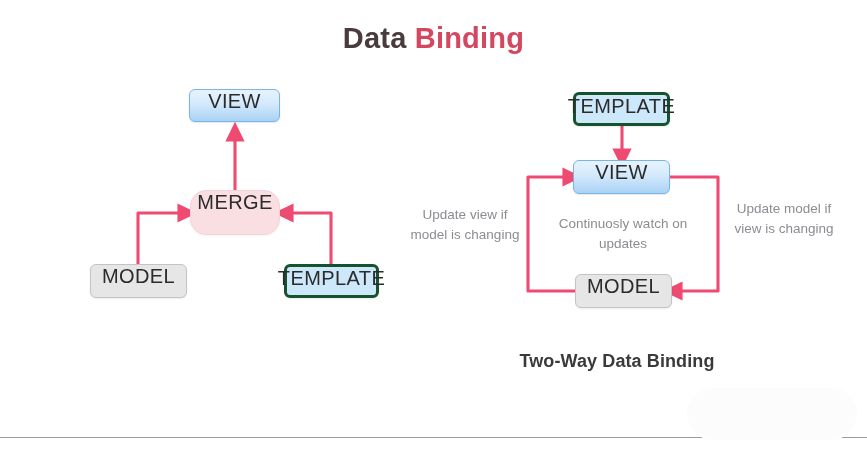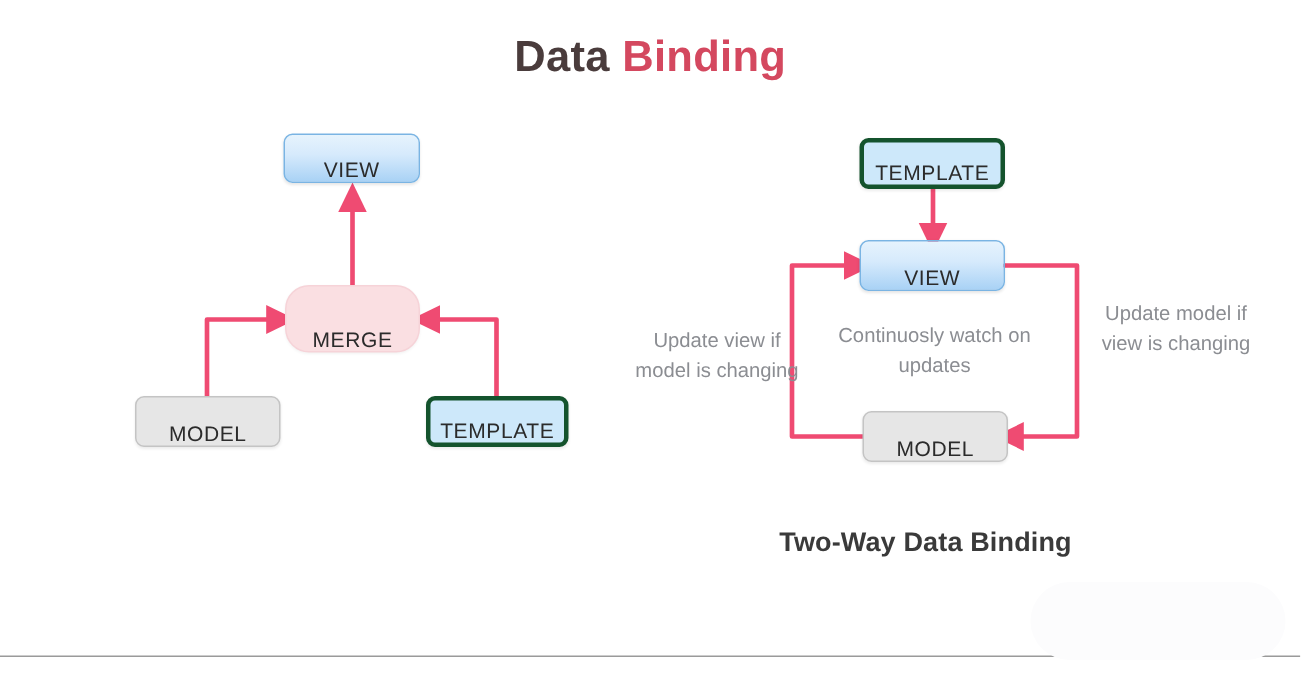--- a/index.html
+++ b/index.html
@@ -30,23 +30,23 @@
     letter-spacing: 0.2px;
   }
   .title-word-a { color: #4a3c3c; }
   .title-word-b { color: #d4485f; }
 
   
   .node {
     position: absolute;
     box-sizing: border-box;
     display: flex;
-    align-items: flex-end;
+    align-items: flex-start;
     justify-content: center;
-    font-size: 14px;
+    font-size: 20px;
     color: #2b2b2b;
     letter-spacing: 0.4px;
     z-index: 5;
   }
   .node-blue {
     background: linear-gradient(to bottom, #e6f3fd 0%, #d6eafc 42%, #a9d2f5 100%);
     border: 1px solid #7ab4e3;
     border-radius: 6px;
     box-shadow: 0 1px 2px rgba(0,0,0,0.10);
   }
@@ -174,21 +174,21 @@
   </div>
 
   <div class="node node-blue" style="left:573px; top:160px; width:97px; height:34px;">
     <span>VIEW</span>
   </div>
 
   <div class="node node-gray" style="left:575px; top:274px; width:97px; height:34px;">
     <span>MODEL</span>
   </div>
 
-  <div class="annot" style="left:416px; top:205px; width:124px;margin-top:12px;">Update view if model is changing</div>
+  <div class="annot" style="left:403px; top:205px; width:124px;">Update view if model is changing</div>
 
   <div class="annot" style="left:533px; top:214px; width:180px;">Continuosly watch on updates</div>
 
   <div class="annot" style="left:723px; top:199px; width:122px;">Update model if view is changing</div>
 
 
   <div class="caption" style="left:437px; top:351px; width:360px;">Two-Way Data Binding</div>
 
   <div class="ghost-shape"></div>
   <div class="footer-rule"></div>

